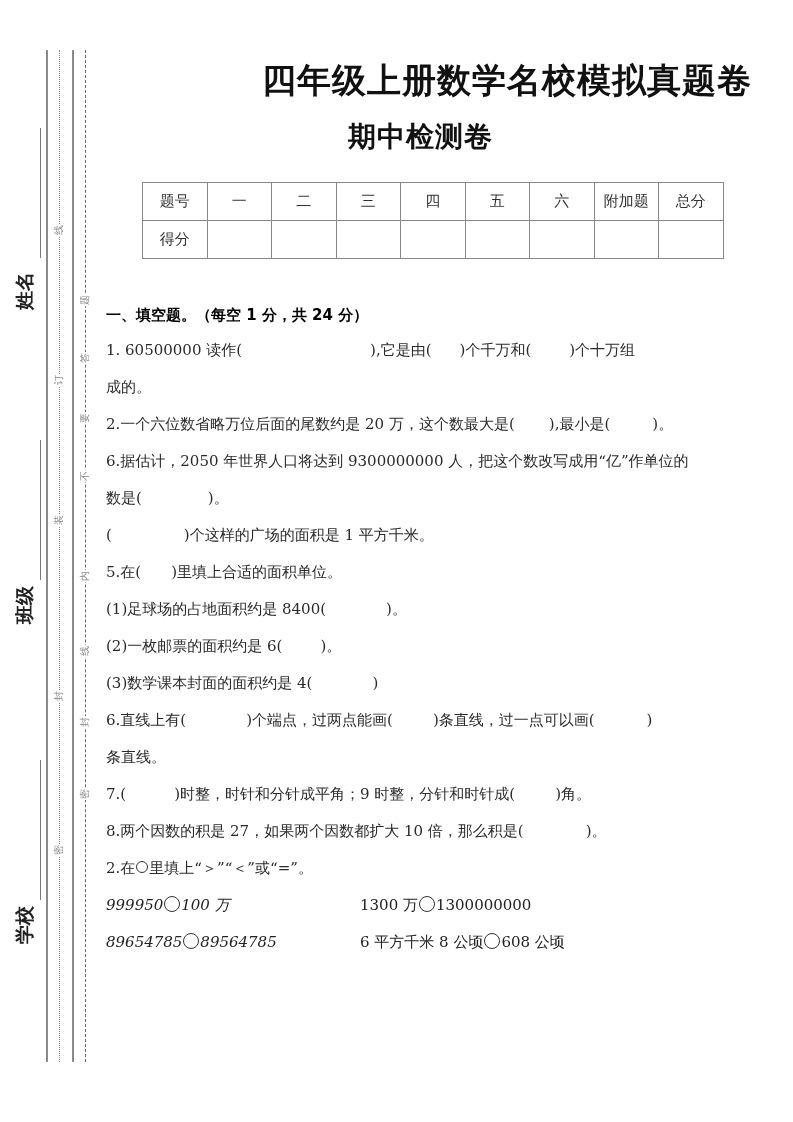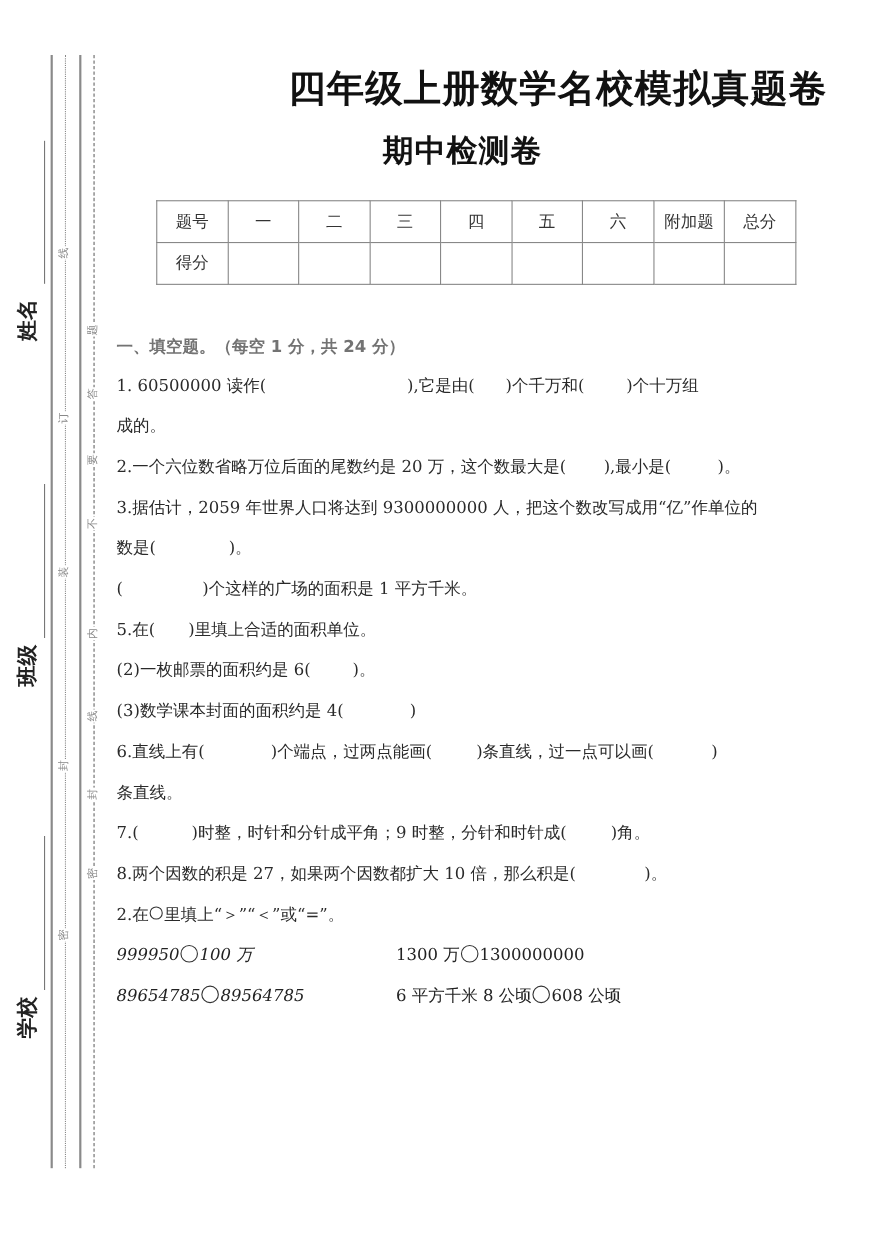--- a/index.html
+++ b/index.html
@@ -49,21 +49,21 @@
   }
   .score-table td {
     border: 1px solid #888; width: 63.5px; height: 37px;
     text-align: center; font-size: 15px; color: #333; padding: 0;
   }
 
   
   .content { position: absolute; left: 106px; top: 306px; width: 660px; }
   .section-head {
     font-family: "DejaVu Sans", "Liberation Sans", sans-serif;
-    font-weight: bold; font-size: 15px; color: #737373; height: 24px;
+    font-weight: bold; font-size: 15px; color: #000000; height: 24px;
     margin-bottom: 11px;
   }
   .line {
     font-size: 15px; line-height: 18px; height: 37px; white-space: nowrap;
     color: #2a2a2a;
   }
   .blank { display: inline-block; }
   .compare-row { font-size: 15px; height: 37px; white-space: nowrap; position: relative; }
   .compare-row .left { position: absolute; left: 0; font-style: italic; }
   .compare-row .right { position: absolute; left: 254px; }
@@ -142,32 +142,35 @@
   </div>
   <div class="line">
     <span>成的。</span>
   </div>
 
   <div class="line">
     <span>2.一个六位数省略万位后面的尾数约是 20 万，这个数最大是(</span><span class="blank" style="width:34px"></span><span>),最小是(</span><span class="blank" style="width:42px"></span><span>)。</span>
   </div>
 
   <div class="line">
-    <span>3.据估计，2059 年世界人口将达到 9300000000 人，把这个数改写成用“亿”作单位的</span>
+    <span>6.据估计，2050 年世界人口将达到 9300000000 人，把这个数改写成用“亿”作单位的</span>
   </div>
   <div class="line">
     <span>数是(</span><span class="blank" style="width:66px"></span><span>)。</span>
   </div>
 
   <div class="line">
     <span>(</span><span class="blank" style="width:72px"></span><span>)个这样的广场的面积是 1 平方千米。</span>
   </div>
 
   <div class="line">
     <span>5.在(</span><span class="blank" style="width:30px"></span><span>)里填上合适的面积单位。</span>
+  </div>
+  <div class="line">
+    <span>(1)足球场的占地面积约是 8400(</span><span class="blank" style="width:60px"></span><span>)。</span>
   </div>
   <div class="line">
     <span>(2)一枚邮票的面积约是 6(</span><span class="blank" style="width:38px"></span><span>)。</span>
   </div>
   <div class="line">
     <span>(3)数学课本封面的面积约是 4(</span><span class="blank" style="width:60px"></span><span>)</span>
   </div>
 
   <div class="line">
     <span>6.直线上有(</span><span class="blank" style="width:60px"></span><span>)个端点，过两点能画(</span><span class="blank" style="width:40px"></span><span>)条直线，过一点可以画(</span><span class="blank" style="width:52px"></span><span>)</span>

